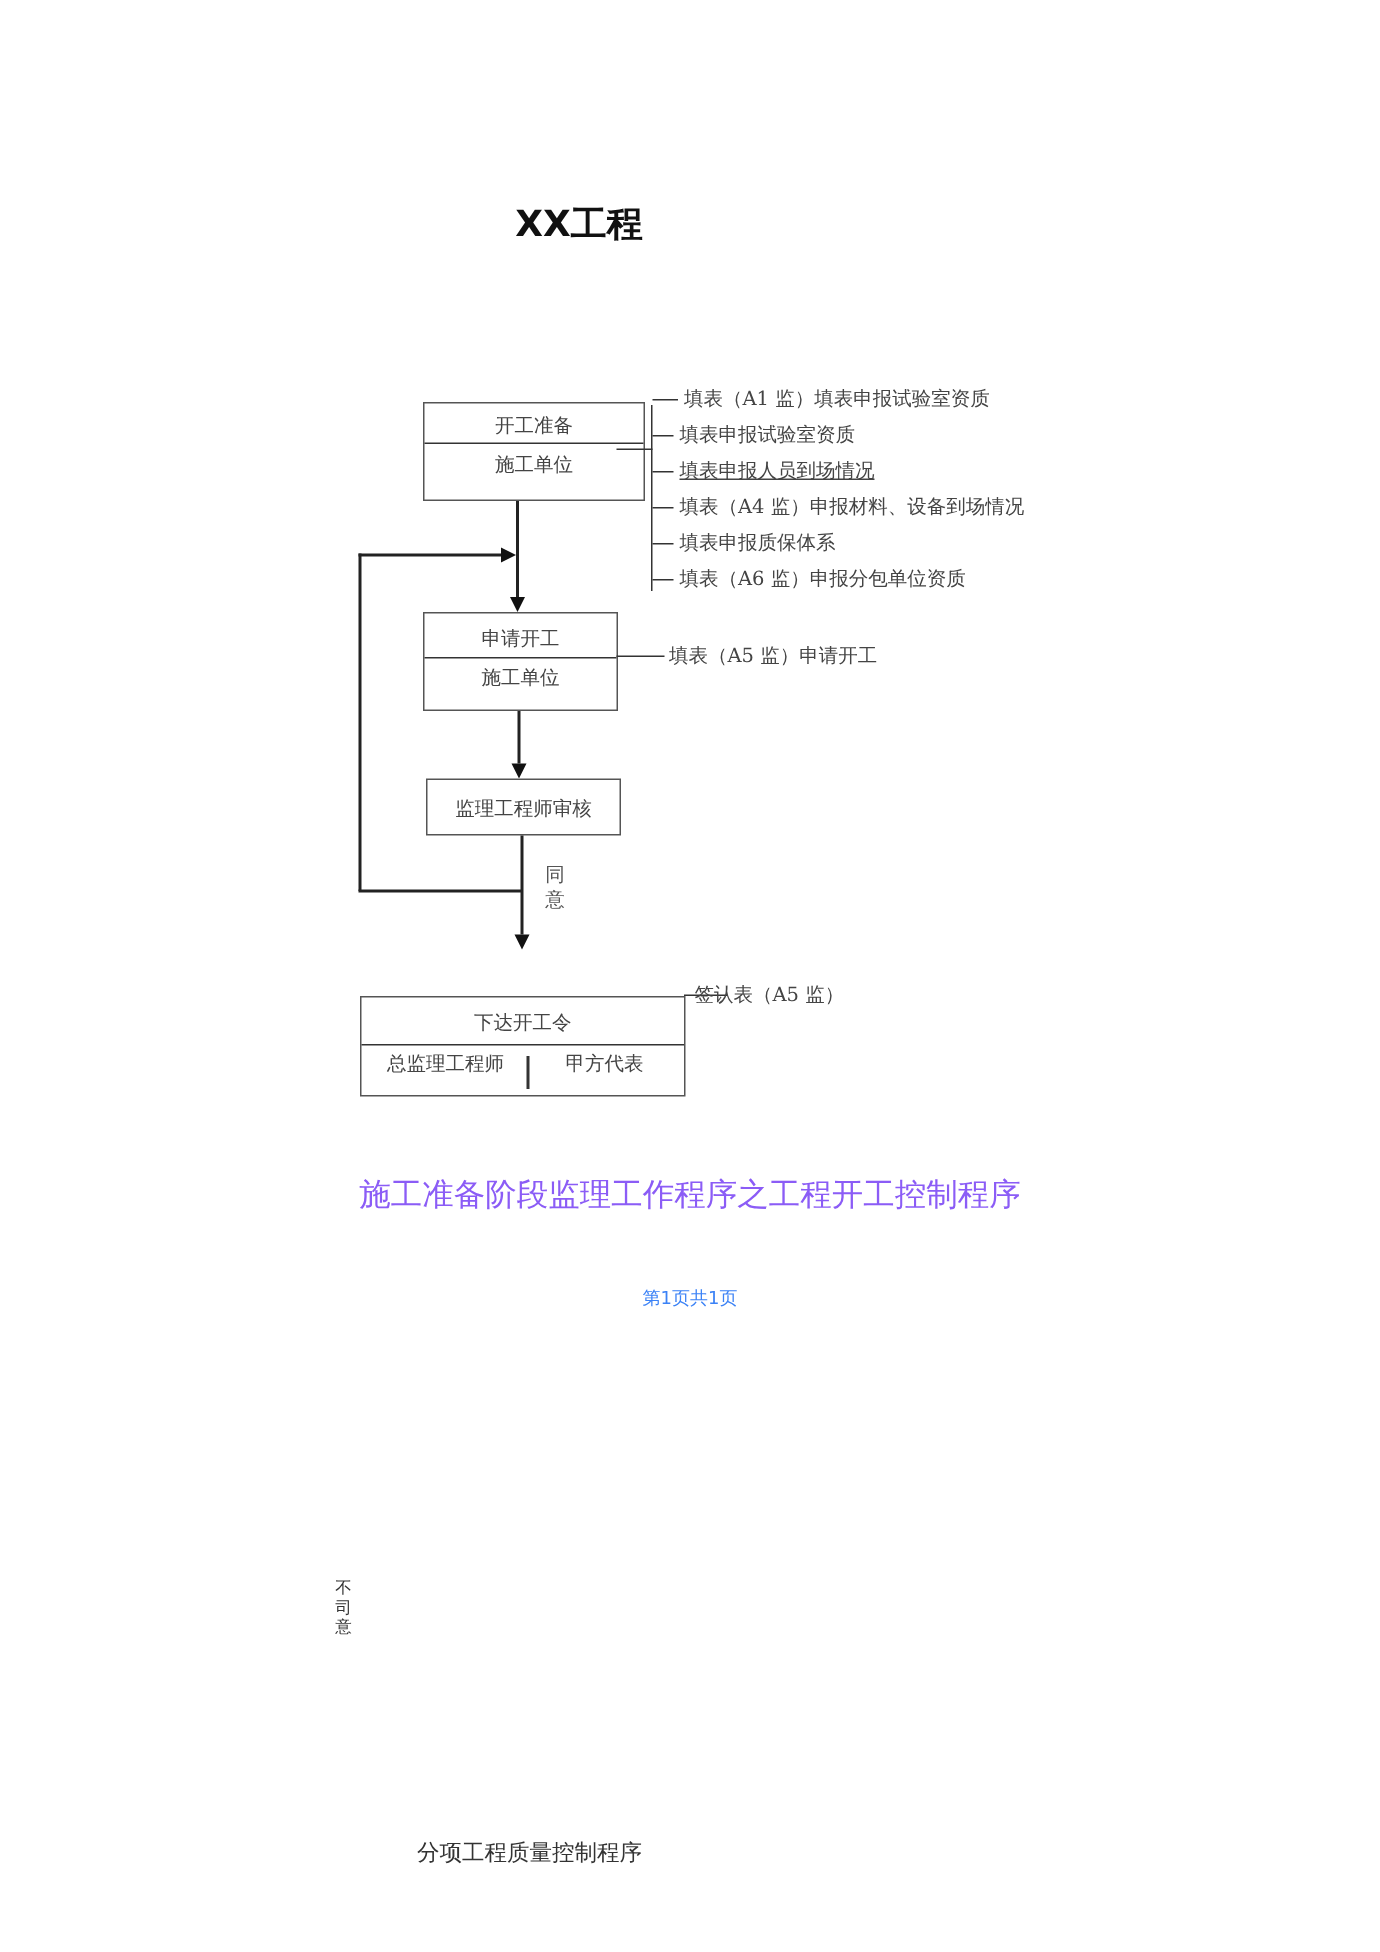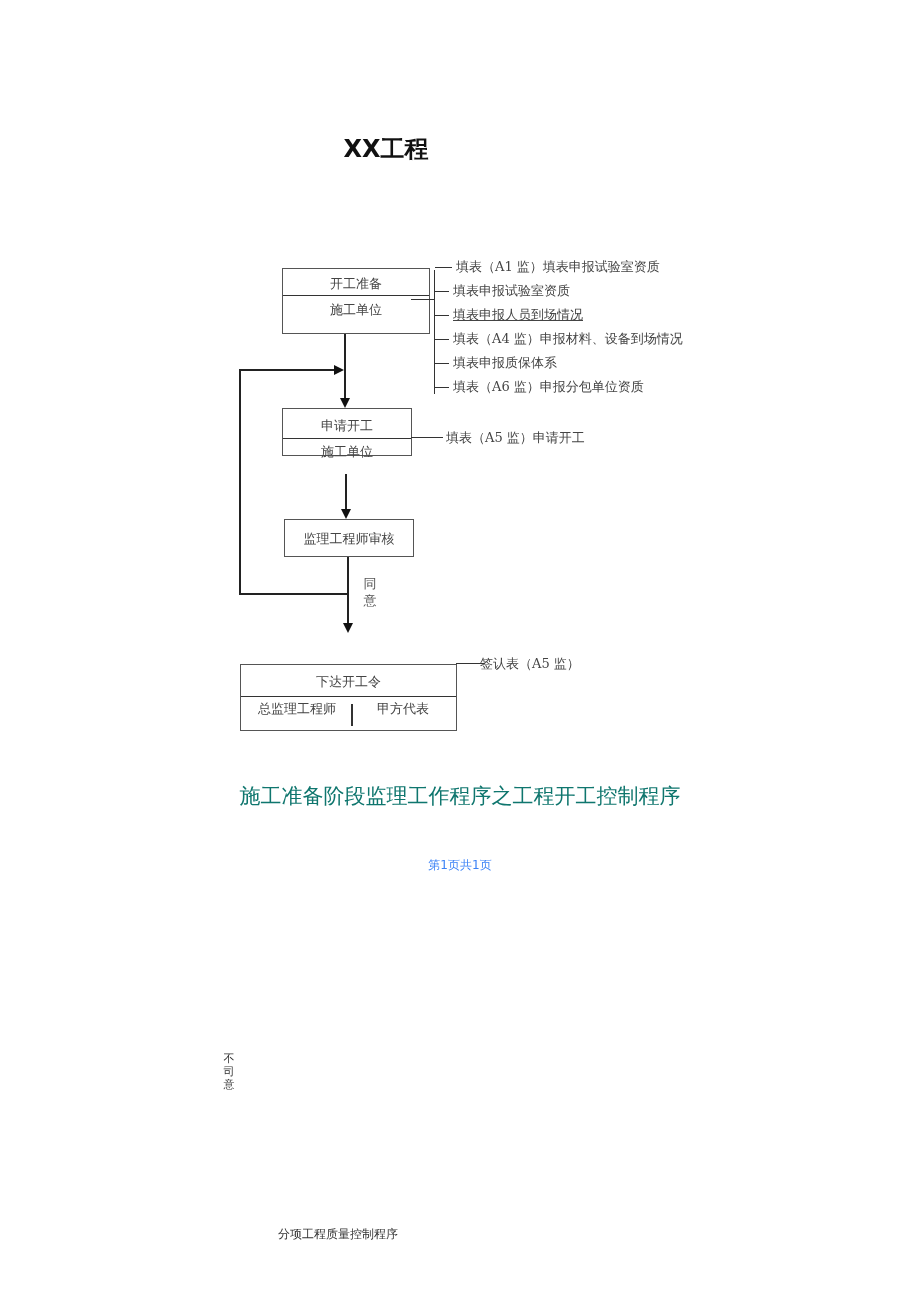--- a/index.html
+++ b/index.html
@@ -76,42 +76,42 @@
       font-size: 13px;
       color: #555555;
       line-height: 17px;
       width: 14px;
       text-align: center;
     }
     .caption {
       left: 0; width: 920px; top: 782px;
       text-align: center;
       font-size: 21px;
-      color: #0f766e;
+      color: #8b5cf6;
       font-family: "DejaVu Sans", "Liberation Sans", sans-serif;
     }
     .page-num {
       left: 0; width: 920px; top: 857px;
       text-align: center;
       font-size: 12px;
       color: #3b82f6;
       font-family: "DejaVu Sans", "Liberation Sans", sans-serif;
     }
     .small-vtext {
       position: absolute;
       font-size: 11px;
       line-height: 13px;
       color: #333333;
       width: 12px;
       text-align: center;
       font-family: "DejaVu Sans", "Liberation Sans", sans-serif;
     }
     .footer-label {
       left: 278px; top: 1226px;
-      font-size: 12px;
+      font-size: 15px;
       color: #333333;
       font-family: "DejaVu Sans", "Liberation Sans", sans-serif;
     }
   </style>
 </head>
 <body>
 
 <div class="abs doc-title">XX工程</div>
 
 <div>
@@ -148,21 +148,21 @@
   </div>
 
   <div class="thick-v" style="left:344px; top:334px; height:64px;"></div>
   <div class="arrow-down" style="left:340px; top:398px;"></div>
 
   <div class="thick-h" style="left:239px; top:369px; width:96px;"></div>
   <div class="arrow-right" style="left:334px; top:365px;"></div>
   <div class="thick-v" style="left:239px; top:369px; height:225px;"></div>
   <div class="thick-h" style="left:239px; top:593px; width:109px;"></div>
 
-  <div class="box" style="left:282px; top:408px; width:130px; height:48px;">
+  <div class="box" style="left:282px; top:408px; width:130px; height:66px;">
     <div class="cell" style="top:8px;">申请开工</div>
     <div class="hline" style="left:0; right:0; top:29px;"></div>
     <div class="cell" style="top:34px;">施工单位</div>
   </div>
 
   <div class="hline" style="left:411px; top:437px; width:32px;"></div>
   <div class="note" style="left:446px; top:430px;">填表（A5 监）申请开工</div>
 
   <div class="thick-v" style="left:345px; top:474px; height:35px;"></div>
   <div class="arrow-down" style="left:341px; top:509px;"></div>
@@ -181,21 +181,21 @@
 
   <div class="box" style="left:240px; top:664px; width:217px; height:67px;">
     <div class="cell" style="top:8px;">下达开工令</div>
     <div class="hline" style="left:0; right:0; top:31px;"></div>
     <div class="cell" style="top:35px; left:6px; right:auto; width:100px;">总监理工程师</div>
     <div class="vline" style="left:110px; top:39px; height:22px; border-left-width:2px;"></div>
     <div class="cell" style="top:35px; left:112px; right:auto; width:100px;">甲方代表</div>
   </div>
 
   <div class="hline" style="left:456px; top:663px; width:29px;"></div>
-  <div class="note" style="left:480px; top:656px;">签认表（A5 监）</div>
+  <div class="note" style="left:463px; top:656px;">签认表（A5 监）</div>
 </div>
 
 <div class="abs caption">施工准备阶段监理工作程序之工程开工控制程序</div>
 
 <div class="abs page-num">第1页共1页</div>
 
 <div class="small-vtext" style="left:223px; top:1052px;">
   <div>不</div>
   <div>司</div>
   <div>意</div>

